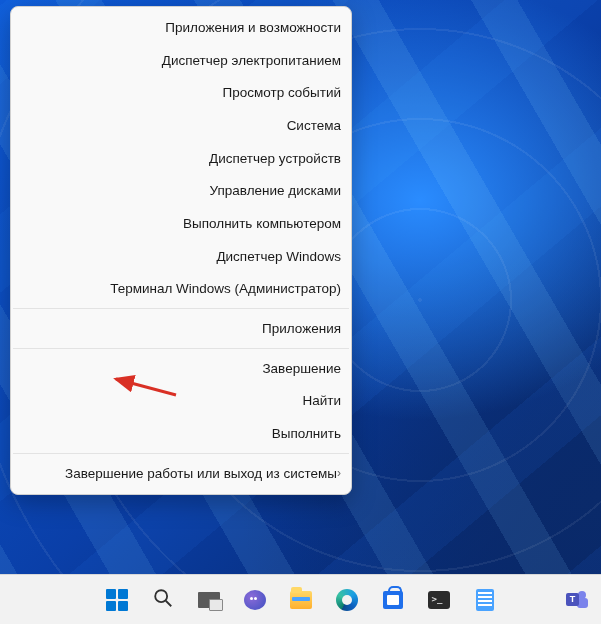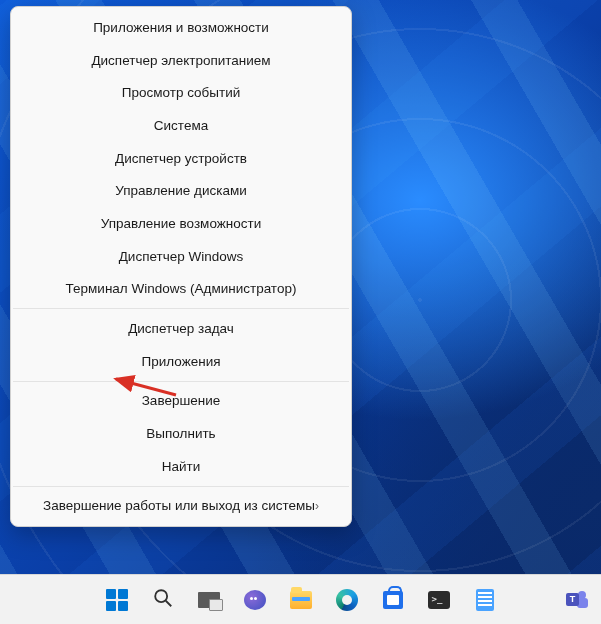--- a/index.html
+++ b/index.html
@@ -29,21 +29,21 @@
     position: absolute;
     left: 10px; top: 6px;
     width: 342px;
     background: #f9f9f9;
     border: 1px solid #d0d0d0;
     border-radius: 8px;
     box-shadow: 0 8px 24px rgba(0,0,0,0.25);
     padding: 4px 0;
   }
   .menu-item {
-    display: flex; align-items: center; justify-content: center;
+    display: flex; align-items: center; justify-content: flex-end;
     padding: 0 10px;
     height: 32.7px;
     font-size: 13.5px;
     color: #1a1a1a;
     cursor: default;
   }
   .sep { height: 1px; background: #e3e3e3; margin: 3px 2px; }
   .chev { color: #6a6a6a; font-size: 12px; }
   .taskbar {
     position: absolute; left: 0; right: 0; bottom: 0;
@@ -112,44 +112,41 @@
       <div class="menu-item">
         <span>Система</span>
       </div>
       <div class="menu-item">
         <span>Диспетчер устройств</span>
       </div>
       <div class="menu-item">
         <span>Управление дисками</span>
       </div>
       <div class="menu-item">
-        <span>Управление возможности</span>
+        <span>Выполнить компьютером</span>
       </div>
       <div class="menu-item">
         <span>Диспетчер Windows</span>
       </div>
       <div class="menu-item">
         <span>Терминал Windows (Администратор)</span>
       </div>
       <div class="sep"></div>
       <div class="menu-item">
-        <span>Диспетчер задач</span>
-      </div>
-      <div class="menu-item">
         <span>Приложения</span>
       </div>
       <div class="sep"></div>
       <div class="menu-item">
         <span>Завершение</span>
       </div>
       <div class="menu-item">
+        <span>Найти</span>
+      </div>
+      <div class="menu-item">
         <span>Выполнить</span>
-      </div>
-      <div class="menu-item">
-        <span>Найти</span>
       </div>
       <div class="sep"></div>
       <div class="menu-item">
         <span>Завершение работы или выход из системы</span>
         <span class="chev">›</span>
       </div>
     </div>
 
   <div class="arrow" style="left:110px; top:373px;">
     <svg width="70" height="30">

